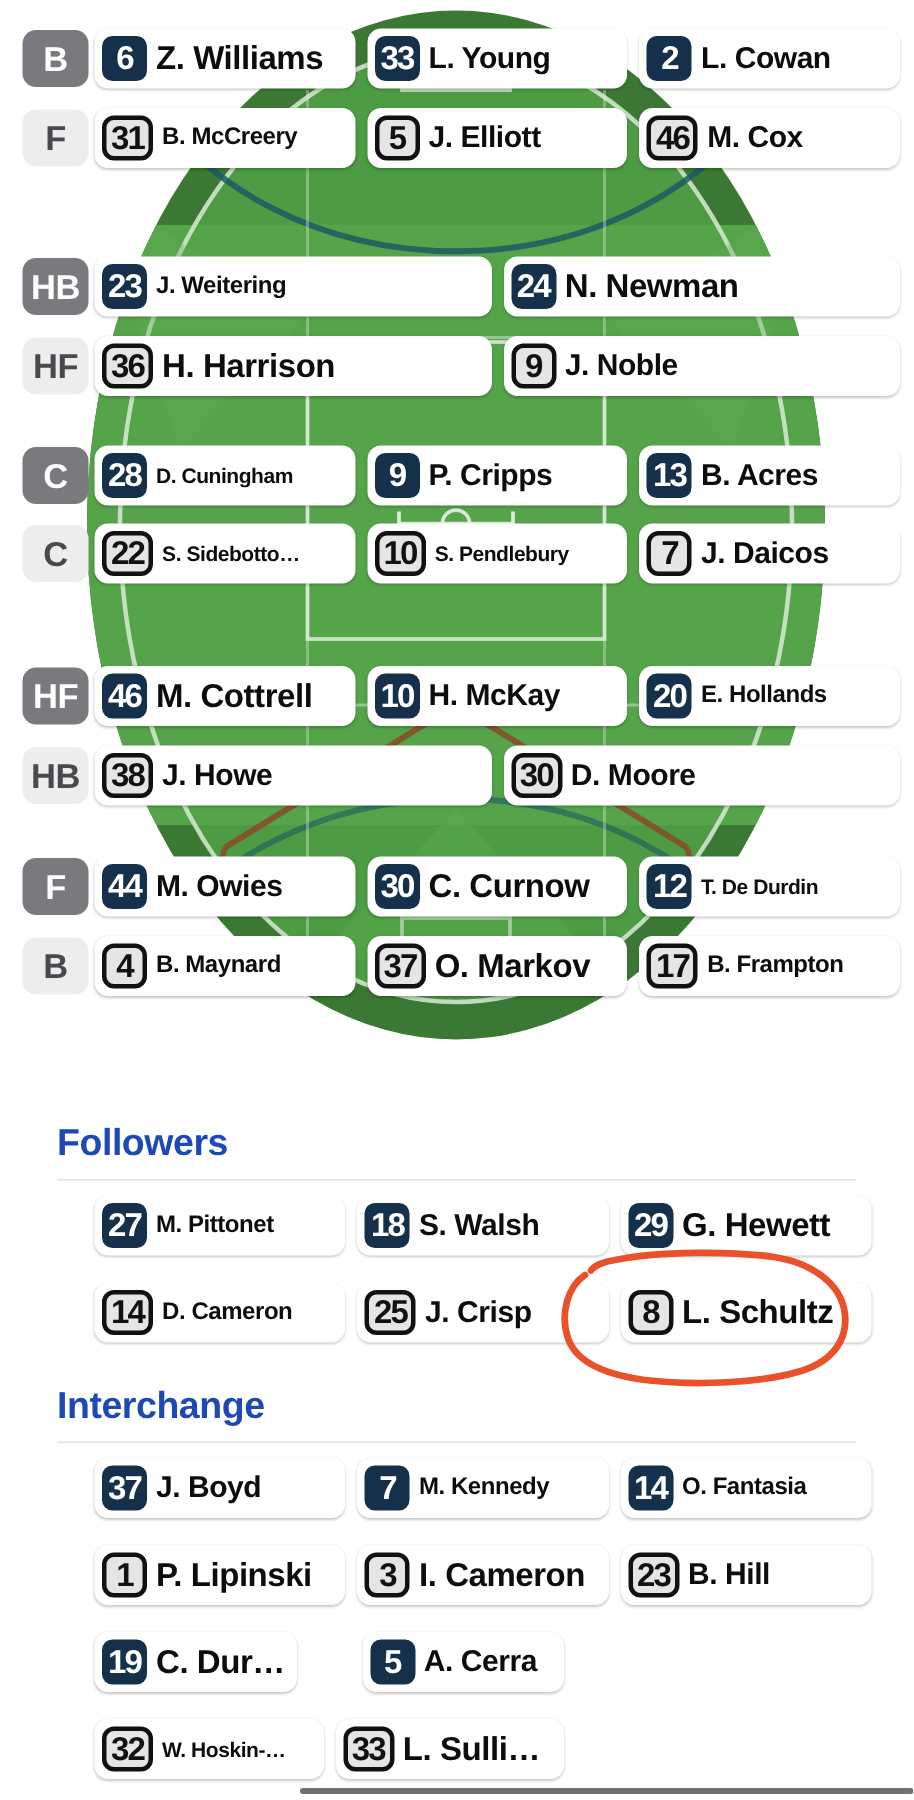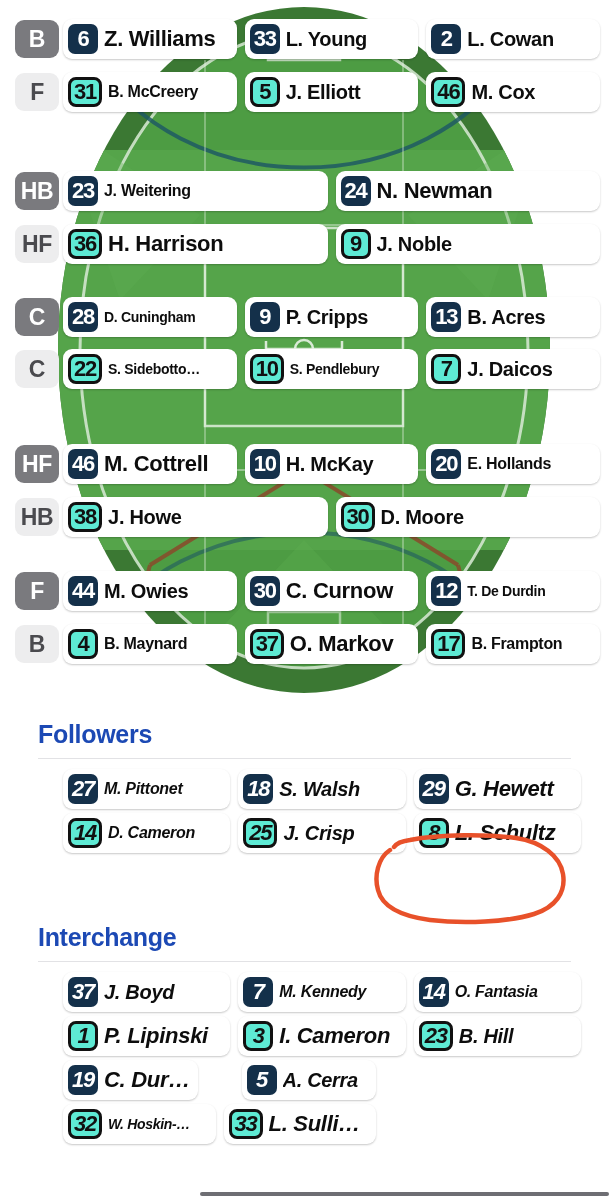--- a/index.html
+++ b/index.html
@@ -122,21 +122,21 @@
     font-size: 22px;
     font-weight: bold;
     letter-spacing: -1.2px;
     box-sizing: border-box;
   }
   .num.navy {
     background: #14304a;
     color: #ffffff;
   }
   .num.outline {
-    background: #5eead4;
+    background: #e5e5e5;
     color: #111111;
     border: 3px solid #111111;
     border-radius: 8px;
   }
 
   .pname {
     flex: 1 1 auto;
     min-width: 0;
     margin-left: 6px;
     color: #0d0d0d;
@@ -171,22 +171,21 @@
   }
   .sec-rows {
     margin-top: 9px;
   }
   .sec-row {
     display: flex;
     align-items: center;
     gap: 8px;
     padding: 0 28px 0 63px;
     height: 42px;
-    margin-bottom: 2px;
-    font-style: italic;
+    margin-bottom: 16px;
   }
   .sec-row .pill { flex: 1 1 0; }
 
   
   .annotation {
     position: absolute;
     pointer-events: none;
   }
 
   
@@ -415,21 +414,21 @@
           <div class="pill">
             <div class="num outline">17</div>
             <div class="pname s16">B. Frampton</div>
           </div>
         </div>
       </div>
 
     </div>
   </div>
 
-  <div class="section" style="top:720px;">
+  <div class="section" style="top:748px;">
     <div class="section-title">Followers</div>
     <div class="divider"></div>
     <div class="sec-rows">
 
       <div class="sec-row">
         <div class="pill">
           <div class="num navy">27</div>
           <div class="pname s16">M. Pittonet</div>
         </div>
         <div class="pill">

